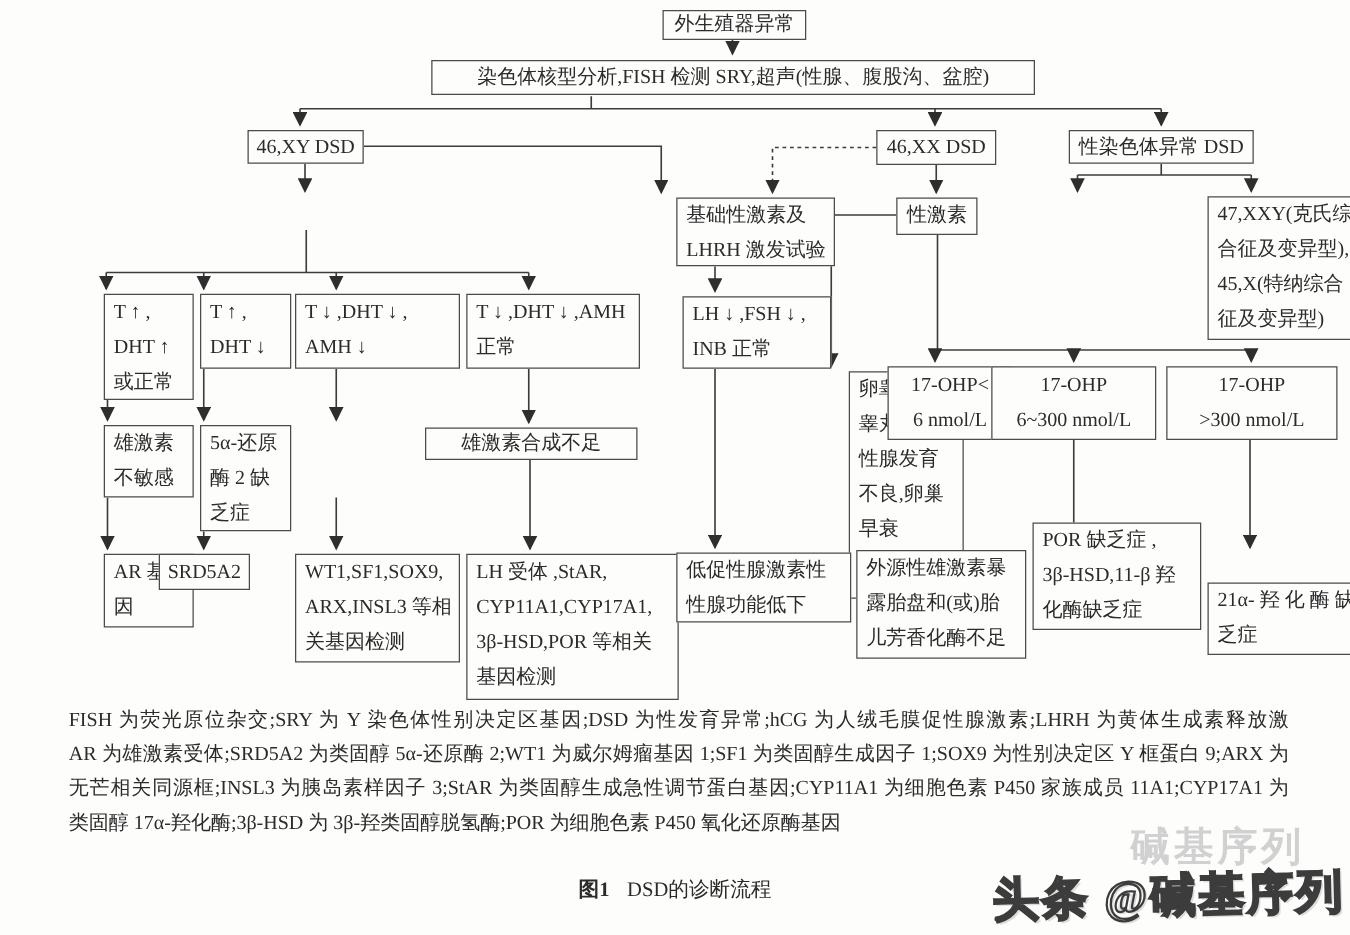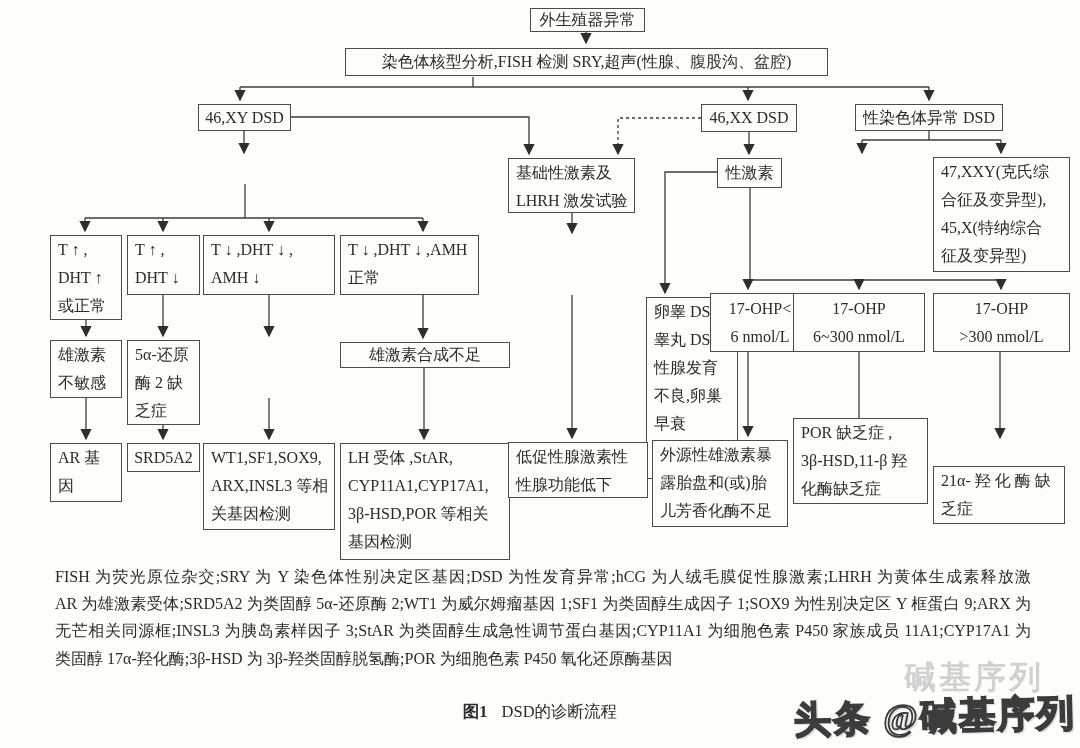--- a/index.html
+++ b/index.html
@@ -3,21 +3,21 @@
 <meta charset="utf-8">
 <style>
   html,body{margin:0;padding:0;background:#fff;}
   #page{position:relative;width:1080px;height:748px;background:#fdfdfc;overflow:hidden;
         font-family:"Liberation Serif","DejaVu Serif",serif;color:#2b2b2b;}
   svg.wires{position:absolute;left:0;top:0;pointer-events:none;}
   .box{position:absolute;box-sizing:border-box;border:1.3px solid #4b4b4b;background:#fdfdfc;
        font-size:16px;line-height:28px;white-space:pre-line;overflow:hidden;}
   .c{display:flex;align-items:center;justify-content:center;text-align:center;white-space:nowrap;}
   .cc{text-align:center;padding-top:1px;}
-  .l{padding:0 5px 0 7px;}
+  .l{padding:0 5px 0 7px;margin-left:33px;}
   .foot{position:absolute;left:55px;top:563px;width:976px;font-size:16px;line-height:27.2px;}
   .foot .fl{text-align:justify;text-align-last:justify;}
   .foot .fl.last{text-align:left;text-align-last:left;}
   .caption{position:absolute;left:0;top:701px;width:1080px;text-align:center;font-size:16.5px;}
   .caption .lab{font-weight:bold;margin-right:14px;}
   .wm-ghost{position:absolute;right:36px;bottom:48px;font-size:32px;font-weight:bold;
             letter-spacing:3px;color:rgba(110,110,110,0.30);}
   .wm{position:absolute;right:4px;bottom:6px;font-size:37px;font-weight:bold;letter-spacing:2px;
       color:rgba(255,255,255,0.05);-webkit-text-stroke:1.8px #3c3c3c;
       text-shadow:2px 2px 0 rgba(160,160,160,0.35);transform:rotate(-1.5deg);}
@@ -92,20 +92,22 @@
 征及变异型)</div>
   <div class="box l" style="left:50px;top:235px;width:72px;height:85px">T ↑ ,
 DHT ↑
 或正常</div>
   <div class="box l" style="left:127px;top:235px;width:73px;height:60px">T ↑ ,
 DHT ↓</div>
   <div class="box l" style="left:203px;top:235px;width:132px;height:60px">T ↓ ,DHT ↓ ,
 AMH ↓</div>
   <div class="box l" style="left:340px;top:235px;width:139px;height:60px">T ↓ ,DHT ↓ ,AMH
 正常</div>
+  <div class="box l" style="left:513px;top:237px;width:119px;height:58px">LH ↓ ,FSH ↓ ,
+INB 正常</div>
   <div class="box l" style="left:646px;top:297px;width:92px;height:182px">卵睾 DSD,
 睾丸 DSD,
 性腺发育
 不良,卵巢
 早衰</div>
   <div class="box cc" style="left:710px;top:293px;width:100px;height:59px">17-OHP&lt;
 6 nmol/L</div>
   <div class="box cc" style="left:793px;top:293px;width:132px;height:59px">17-OHP
 6~300 nmol/L</div>
   <div class="box cc" style="left:933px;top:293px;width:137px;height:59px">17-OHP

